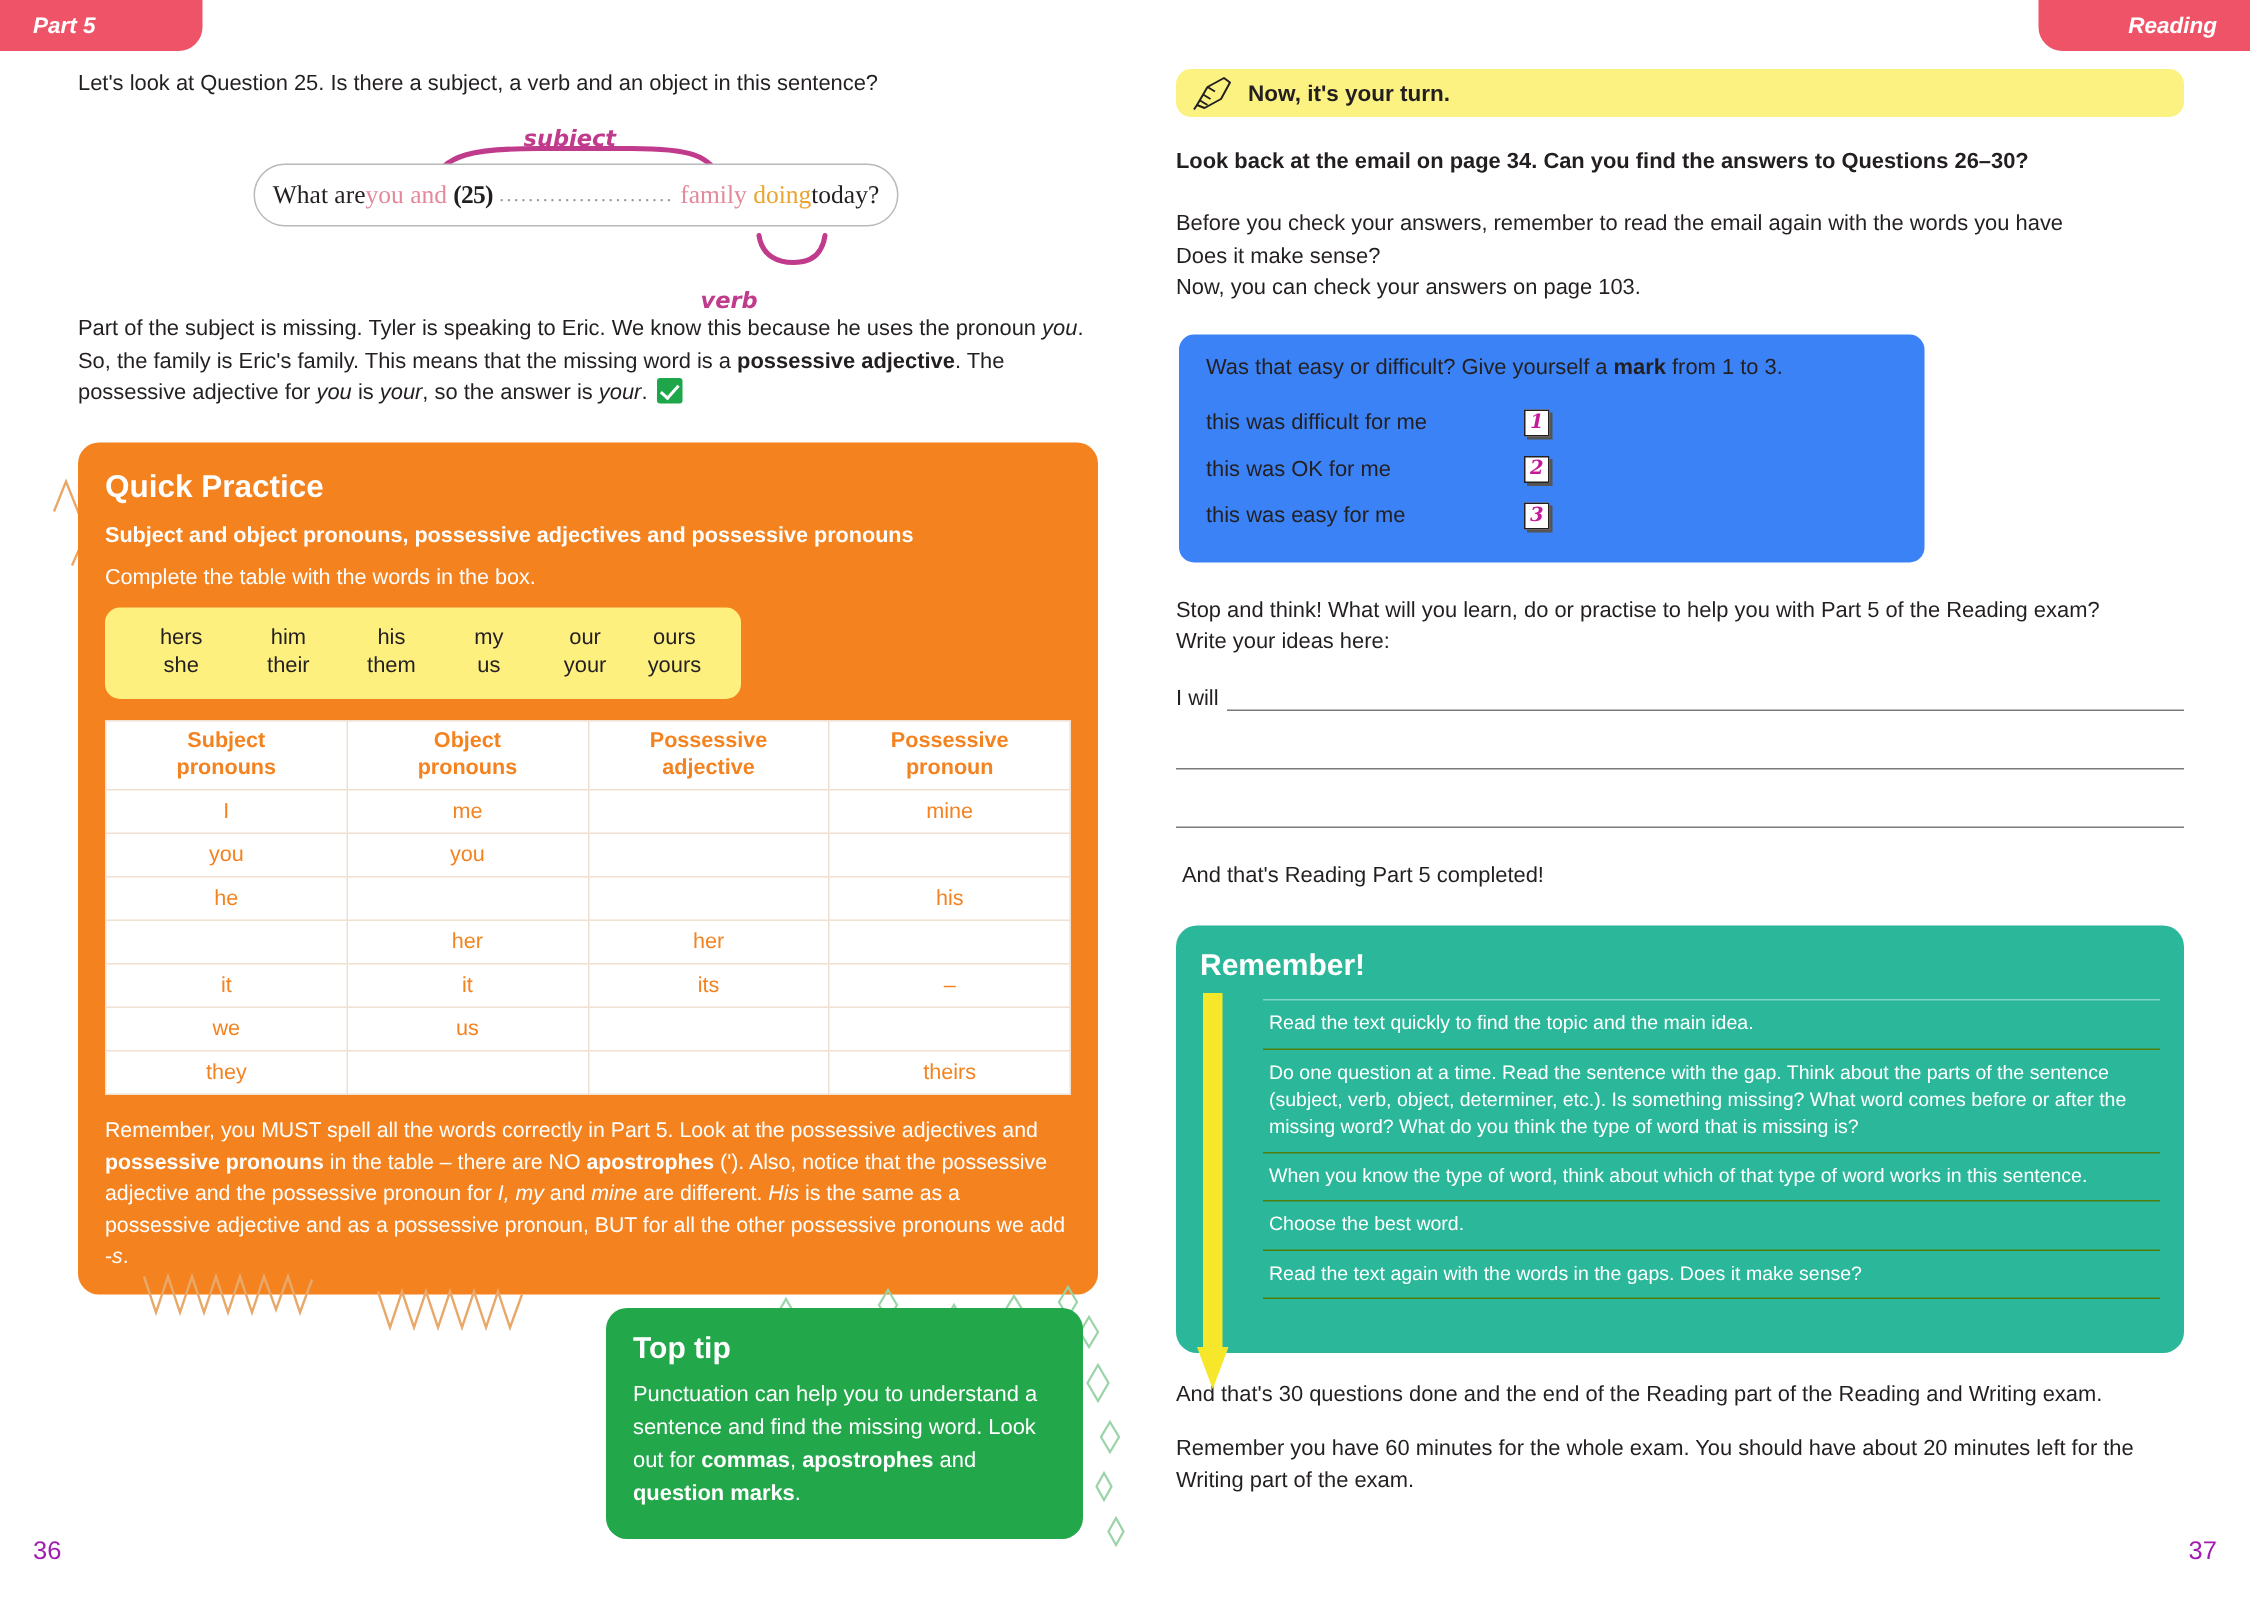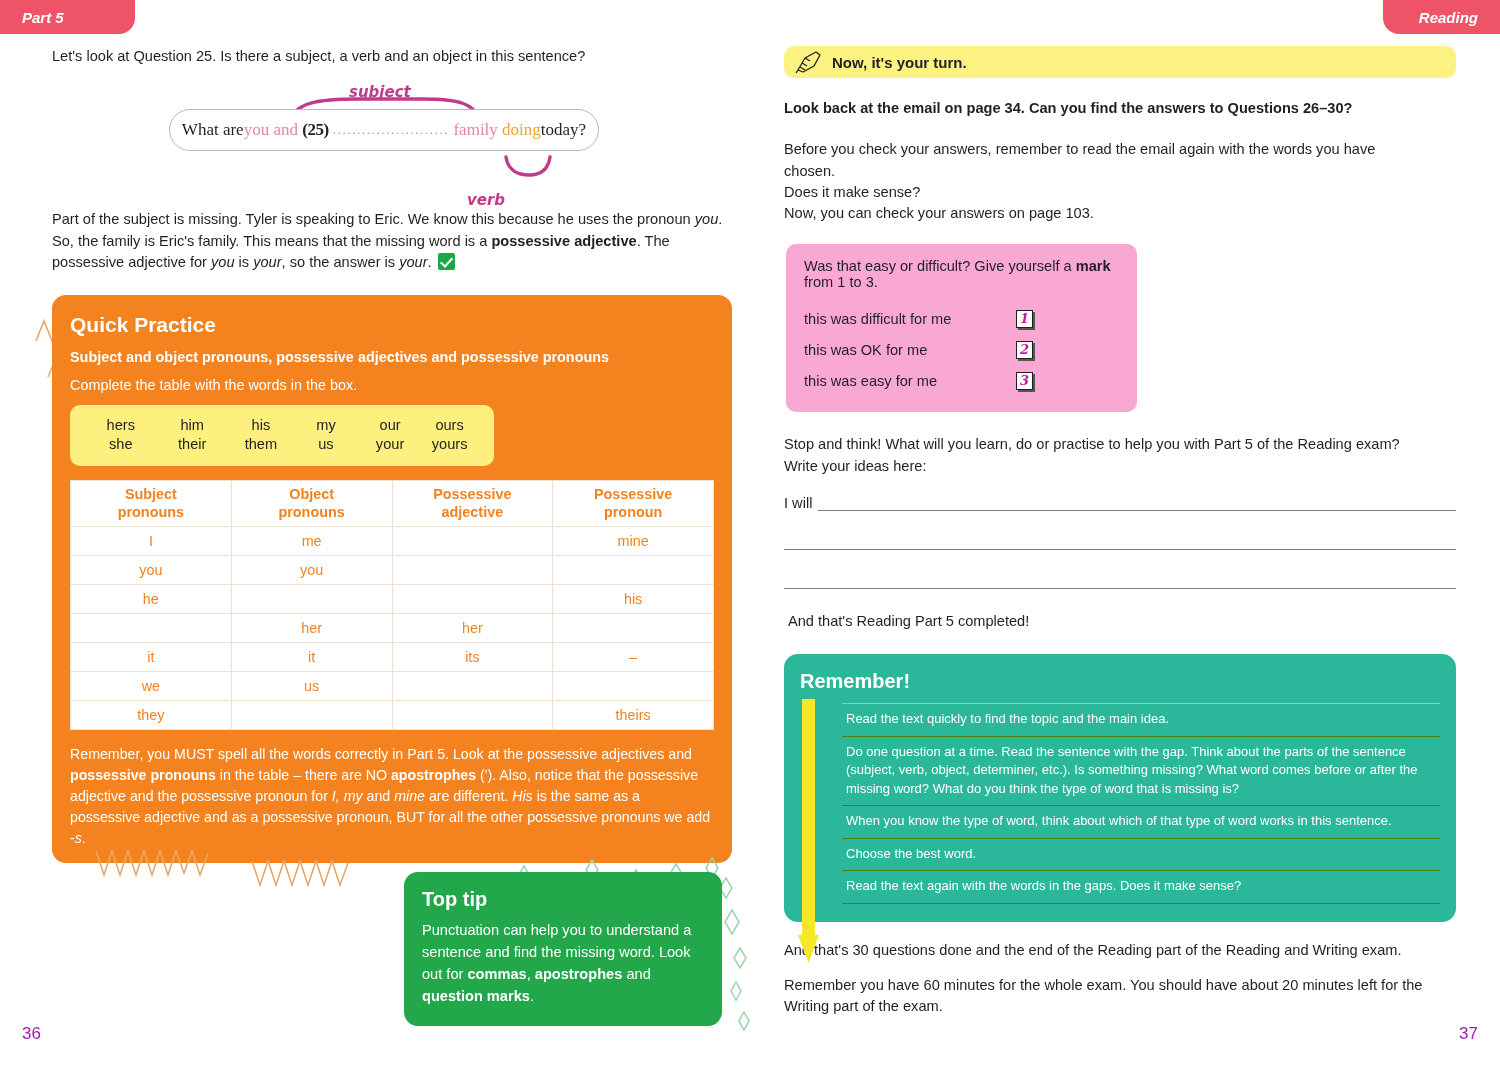--- a/index.html
+++ b/index.html
@@ -14,21 +14,21 @@
 
   
   .tab {
     position: absolute; top: 0; height: 34px;
     background: #ef5368;
     color: #ffffff;
     font-style: italic; font-weight: bold; font-size: 15px;
     display: flex; align-items: center;
   }
   .tab-left { left: 0; width: 135px; border-bottom-right-radius: 16px; padding-left: 22px; }
-  .tab-right { right: 0; width: 117px; border-bottom-left-radius: 16px; justify-content: flex-end; padding-right: 22px; align-items: center; }
+  .tab-right { right: 0; width: 141px; border-bottom-left-radius: 16px; justify-content: flex-end; padding-right: 22px; align-items: center; }
 
   .folio { position: absolute; bottom: 22px; font-size: 17px; color: #a21caf; }
   .folio-left { left: 22px; }
   .folio-right { right: 22px; }
 
   
   .col-left  { position: absolute; left: 52px;  top: 46px; width: 680px; }
   .col-right { position: absolute; left: 784px; top: 46px; width: 672px; }
 
   p.body, div.body {
@@ -129,22 +129,22 @@
 
   
   .yellow-banner {
     background: #fbf281; border-radius: 10px;
     height: 32px; display: flex; align-items: center;
     padding-left: 10px; margin-bottom: 20px;
   }
   .yellow-banner .bn-text { font-size: 15px; font-weight: bold; margin-left: 8px; }
 
   .peach {
-    background: #f9a8d4; border-radius: 10px;
-    width: 351px; padding: 14px 18px 16px 18px;
+    background: #3b82f6; border-radius: 10px;
+    width: 497px; padding: 14px 18px 16px 18px;
     margin: 20px 0 22px 2px;
   }
   .peach-head { font-size: 14.6px; margin-bottom: 13px; }
   .peach-row { display: flex; align-items: center; height: 31px; font-size: 14.6px; }
   .peach-row .lbl { width: 212px; }
   .mark-box {
     width: 17px; height: 18px; border: 1.4px solid #231f20;
     background: #fff; box-shadow: 2px 2px 0 #555;
     display: flex; align-items: center; justify-content: center;
     font-family: "DejaVu Serif", serif; font-style: italic; font-weight: bold;
@@ -152,21 +152,21 @@
   }
   .ruled-row { display: flex; align-items: flex-end; margin-top: 18px; }
   .ruled-row .iwill { font-size: 14.6px; margin-right: 6px; }
   .ruled-row .line { flex: 1; border-bottom: 1px solid #7b7b7b; height: 13px; }
   .plain-line { border-bottom: 1px solid #7b7b7b; height: 1px; margin-top: 38px; }
 
   
   .remember {
     position: relative;
     background: #2bb89a; border-radius: 14px;
-    padding: 16px 16px 18px 16px; color: #fff;
+    padding: 16px 16px 36px 16px; color: #fff;
     margin-top: 22px;
   }
   .remember-title { font-size: 20px; font-weight: bold; margin-bottom: 10px; }
   .rem-list { position: relative; margin-left: 42px; }
   .rem-item {
     font-size: 13px; line-height: 1.42;
     border-bottom: 1px solid #4d7c0f;
     padding: 6px 4px 7px 4px;
   }
   .rem-item:first-child { border-top: 1px solid #7fd3c2; }
@@ -374,21 +374,20 @@
           <path d="M4 21 L2 24"></path>
         </g>
       </svg>
       <span class="bn-text">Now, it's your turn.</span>
     </div>
 
     <p class="body mb20" style="font-weight:bold;">Look back at the email on page 34. Can you find the answers to Questions 26–30?</p>
 
     <div class="body">
       <div>Before you check your answers, remember to read the email again with the words you have</div>
-      <div>chosen.</div>
       <div>Does it make sense?</div>
       <div>Now, you can check your answers on page 103.</div>
     </div>
 
     <div class="peach">
       <div class="peach-head">
         <span>Was that easy or difficult? Give yourself a </span><strong>mark</strong><span> from 1 to 3.</span>
       </div>
       <div class="peach-row">
         <span class="lbl">this was difficult for me</span>

